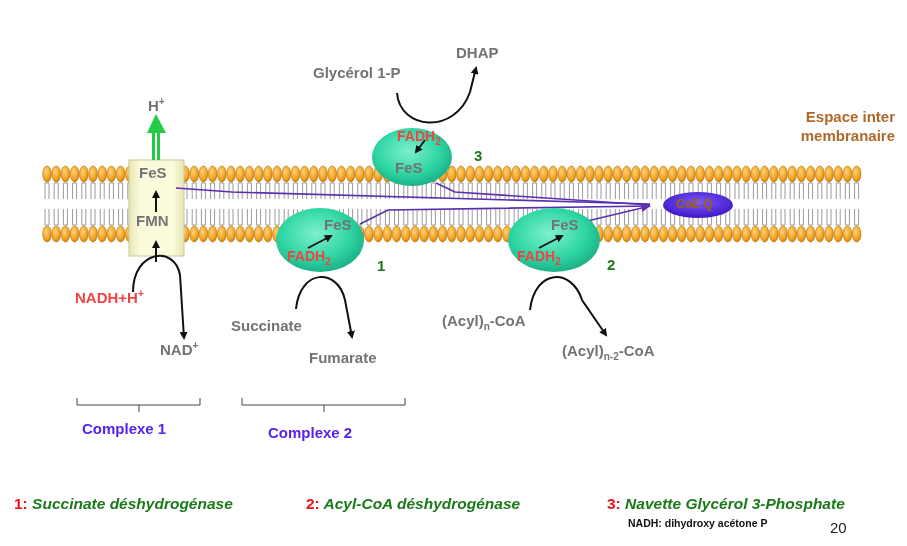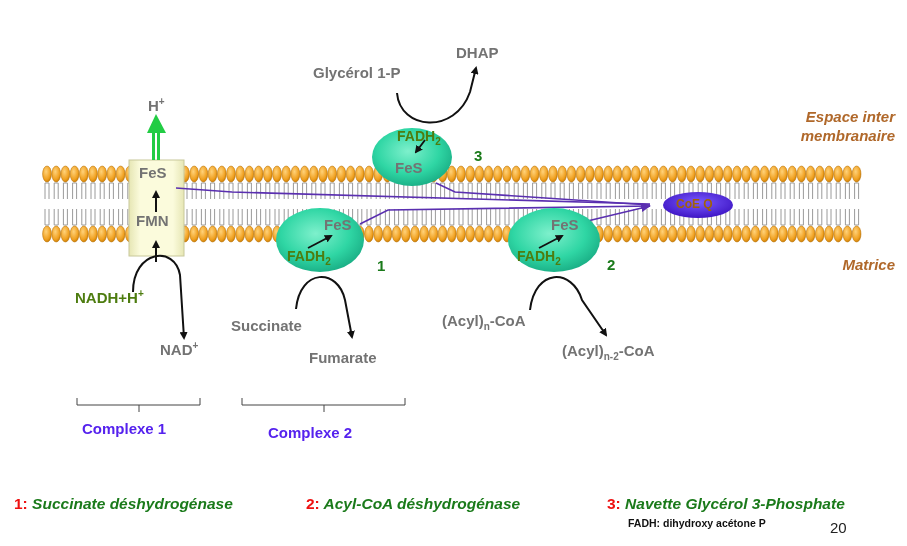--- a/index.html
+++ b/index.html
@@ -1,23 +1,23 @@
 <!DOCTYPE html>
 <html><head>
 <meta charset="utf-8">
 <style>
   html, body { margin:0; padding:0; background:#ffffff; }
   body { width:907px; height:546px; position:relative; overflow:hidden;
          font-family:"Liberation Sans", sans-serif; }
   svg#diagram { position:absolute; left:0; top:0; }
   .lbl { position:absolute; font-weight:bold; white-space:nowrap; font-family:"Liberation Sans", sans-serif; }
   .black { color:#737373; font-size:15px; }
-  .red { color:#4d7c0f; }
+  .red { color:#ef4444; }
   .purple { color:#5522ee; font-size:15px; }
-  .brown { color:#b0682a; font-style:italic; font-size:15px; text-align:right; line-height:19px; }
+  .brown { color:#b0682a; font-size:15px; text-align:right; line-height:19px; }
   .legend { position:absolute; top:495px; font-weight:bold; font-style:italic; font-size:15.5px; white-space:nowrap; }
   .legend .num { color:#ee1111; font-style:normal; }
   .legend .txt { color:#1a7a1a; }
   sub, sup { font-size:10px; }
   .enz-num { position:absolute; font-weight:bold; font-size:15px; color:#1a7a1a; }
 </style>
 </head>
 <body>
 
 <svg id="diagram" width="907" height="546">
@@ -476,20 +476,19 @@
 <div class="lbl black" style="left:442px;top:312px;"><span>(Acyl)</span><sub>n</sub><span>-CoA</span></div>
 <div class="lbl black" style="left:562px;top:342px;"><span>(Acyl)</span><sub>n-2</sub><span>-CoA</span></div>
 
 <div class="lbl" style="left:676px;top:197px;font-size:12px;color:#a16207;">CoE Q</div>
 
 <div class="lbl brown" style="right:12px;top:107px;">
   <div>Espace inter</div>
   <div>membranaire</div>
 </div>
 <div class="lbl brown" style="right:12px;top:255px;">
-  <div>Matrice</div>
 </div>
 
 <div class="legend" style="left:14px;"><span class="num">1:</span> <span class="txt">Succinate déshydrogénase</span></div>
 <div class="legend" style="left:306px;"><span class="num">2:</span> <span class="txt">Acyl-CoA déshydrogénase</span></div>
 <div class="legend" style="left:607px;"><span class="num">3:</span> <span class="txt">Navette Glycérol 3-Phosphate</span></div>
-<div class="lbl" style="left:628px;top:517px;font-size:10.5px;color:#111;">FADH: dihydroxy acétone P</div>
+<div class="lbl" style="left:628px;top:517px;font-size:10.5px;color:#111;">NADH: dihydroxy acétone P</div>
 <div class="lbl" style="left:830px;top:519px;font-size:15px;font-weight:normal;color:#222;">20</div>
 
 </body></html>

